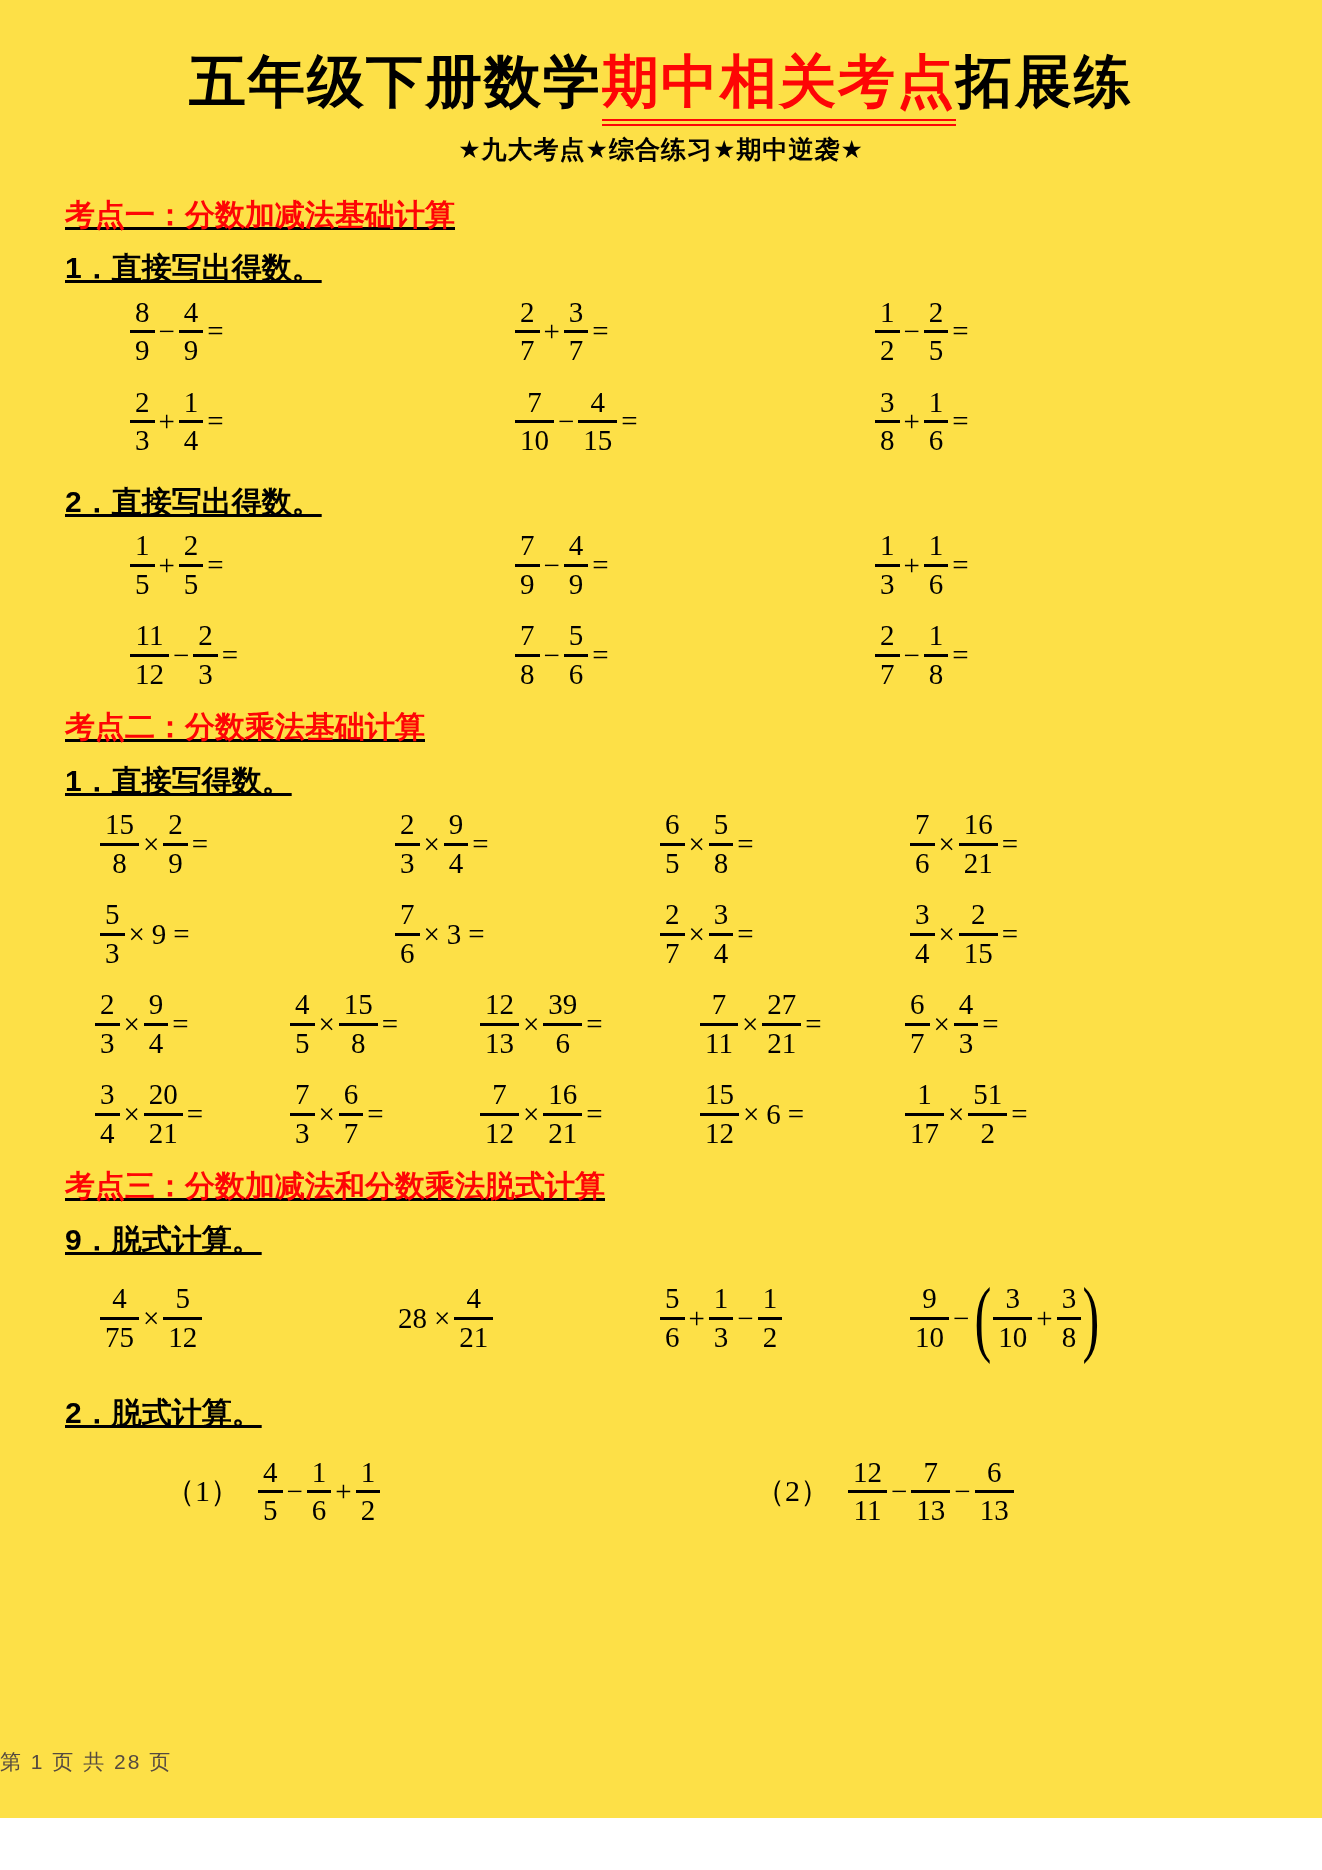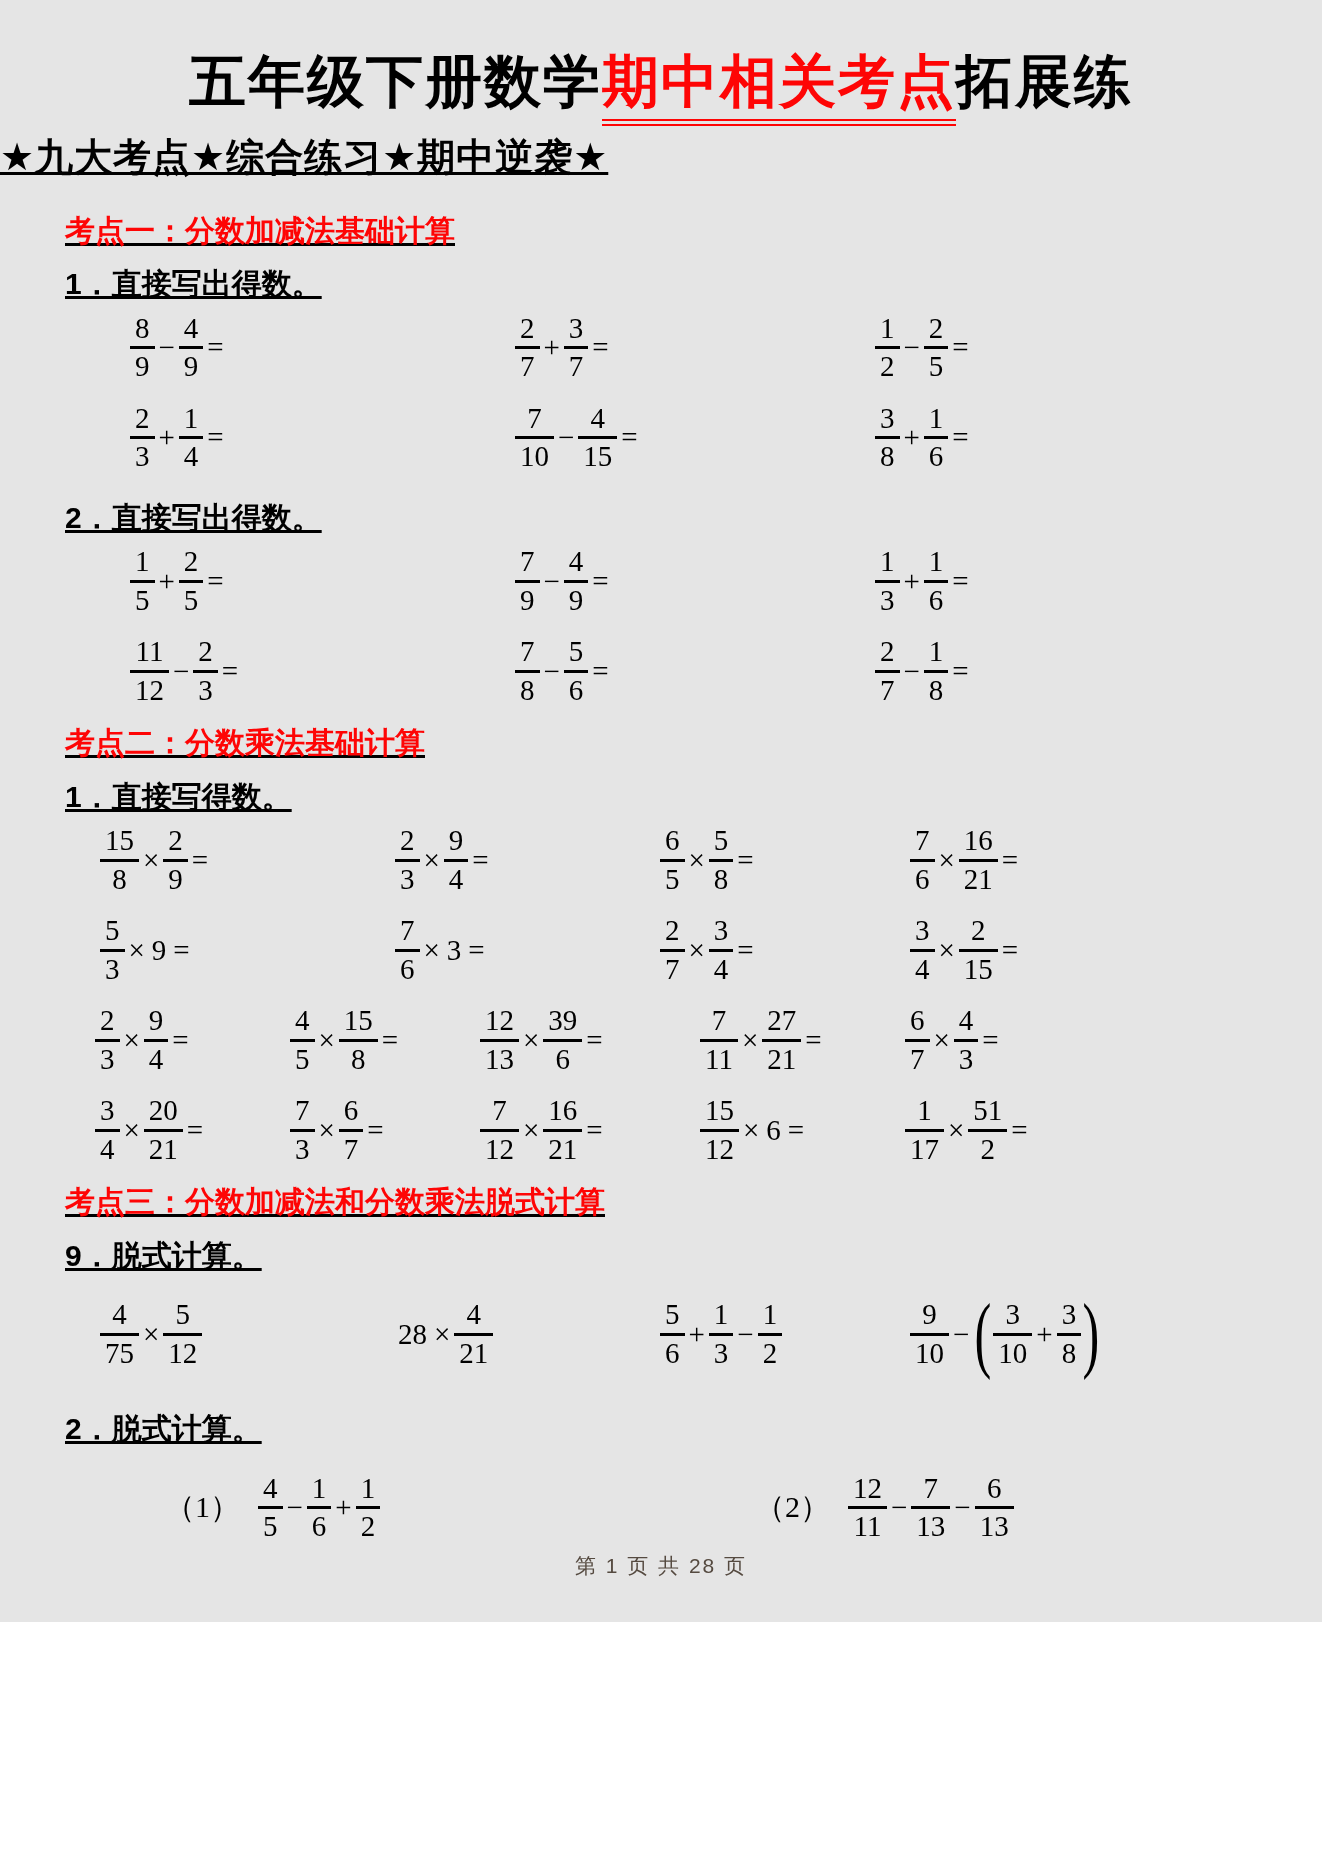--- a/index.html
+++ b/index.html
@@ -1,35 +1,35 @@
 <!DOCTYPE html>
 <html><head>
 <meta charset="utf-8">
 <style>
   html,body{margin:0;padding:0;background:#ffffff;}
   .page{
     position:relative;
-    width:1322px;height:1622px;
-    background:#e5e5e5;color:#000;
+    width:1322px;height:1818px;
+    background:#fde047;color:#000;
     font-family:"Liberation Sans","DejaVu Sans",sans-serif;
     overflow:hidden;
   }
   .title{
     margin-top:46px;text-align:center;
     font-size:57px;font-weight:bold;letter-spacing:2px;line-height:1.25;
   }
   .title .red{
     color:#fe0505;
     display:inline-block;
     border-bottom:7px double #fe0505;
     padding-bottom:2px;
   }
   .subtitle{
-    margin-top:8px;text-align:left;
-    font-size:38px;font-weight:bold;letter-spacing:1px;line-height:1.25;text-decoration:underline;
+    margin-top:8px;text-align:center;
+    font-size:25px;font-weight:bold;letter-spacing:1px;line-height:1.25;
   }
   .content{padding:0 65px;text-decoration:underline;}
   .sec-heading{
     color:#fe0505;font-size:30px;font-weight:bold;
     margin-top:30px;line-height:1.25;
   }
   .sec:not(:first-child) .sec-heading{margin-top:8px;}
   .block-label{
     font-size:30px;font-weight:bold;margin-top:16px;line-height:1.25;
   }
@@ -56,21 +56,21 @@
     display:inline-block;vertical-align:middle;
     font-size:84px;font-weight:100;line-height:0;
     transform:scaleX(.6);margin:0 -4px;
   }
   .elabel{
     display:inline-block;vertical-align:middle;
     margin-right:18px;font-size:30px;
   }
   .footer{
     position:absolute;left:0;right:0;bottom:42px;
-    text-align:center;font-size:21px;letter-spacing:2px;
+    font-size:21px;letter-spacing:2px;
     color:#554a40;
   }
 </style>
 </head>
 <body>
 
 <div class="page">
   <div class="title"><span>五年级下册数学</span><span class="red">期中相关考点</span><span>拓展练</span></div>
 
   <div class="subtitle">★九大考点★综合练习★期中逆袭★</div>

